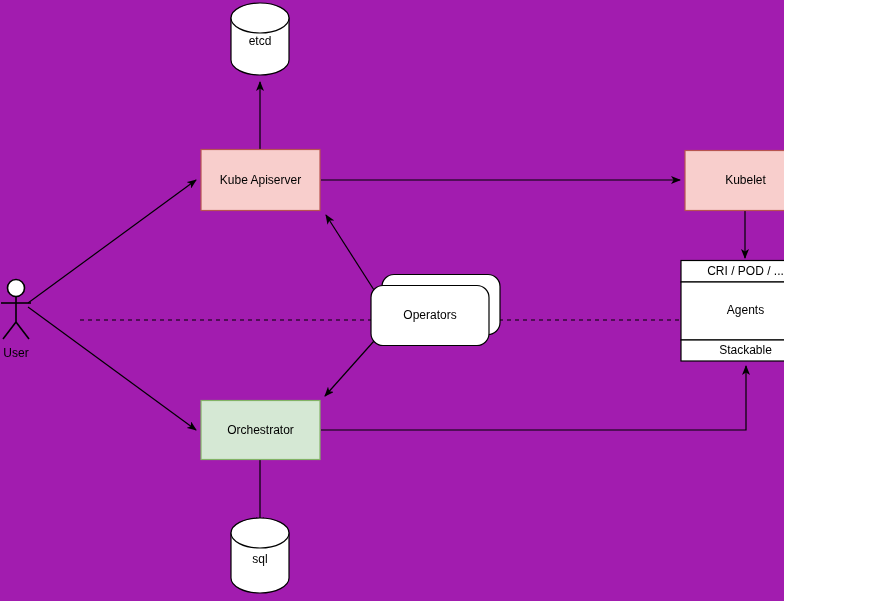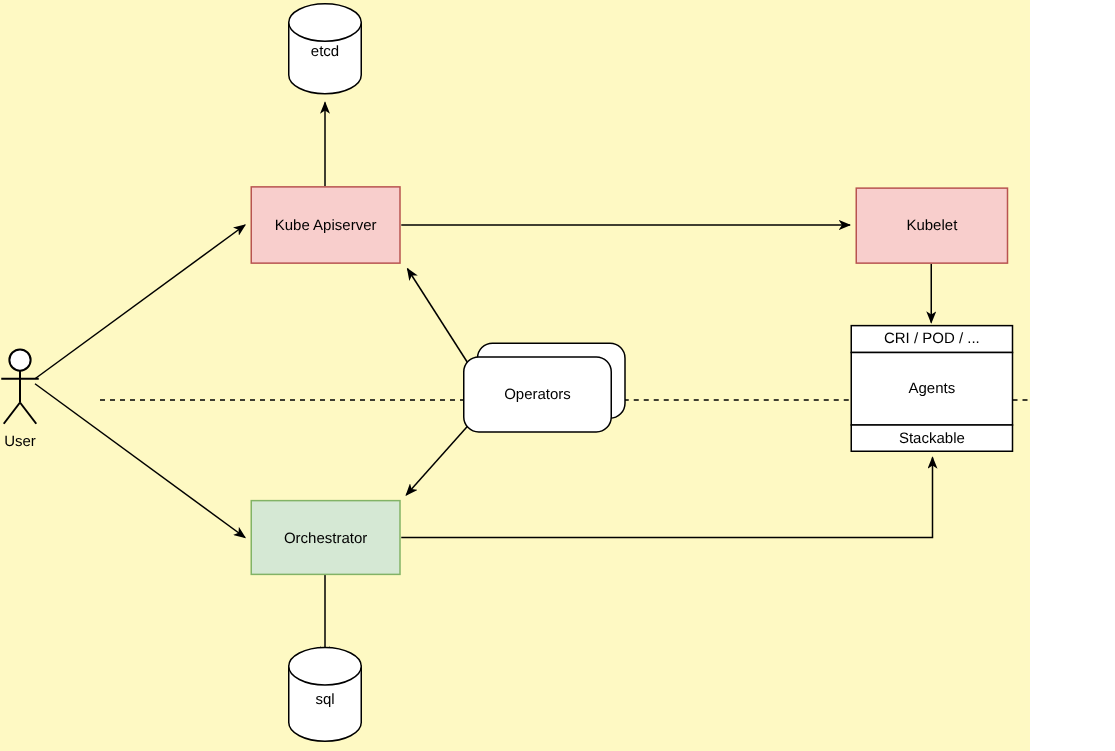--- a/index.html
+++ b/index.html
@@ -4,24 +4,23 @@
 <style>
   html, body {
     margin: 0;
     padding: 0;
     background: #ffffff;
   }
   #canvas {
     position: relative;
     width: 784px;
     height: 601px;
-    background: #fef9c3;
+    background: #a21caf;
     font-family: "Liberation Sans", sans-serif;
     overflow: hidden;
-    padding-left: 40px;
   }
   #diagram-svg {
     position: absolute;
     left: 0;
     top: 0;
   }
   .node-label {
     font-family: "Liberation Sans", sans-serif;
     font-size: 12px;
     fill: #000000;

